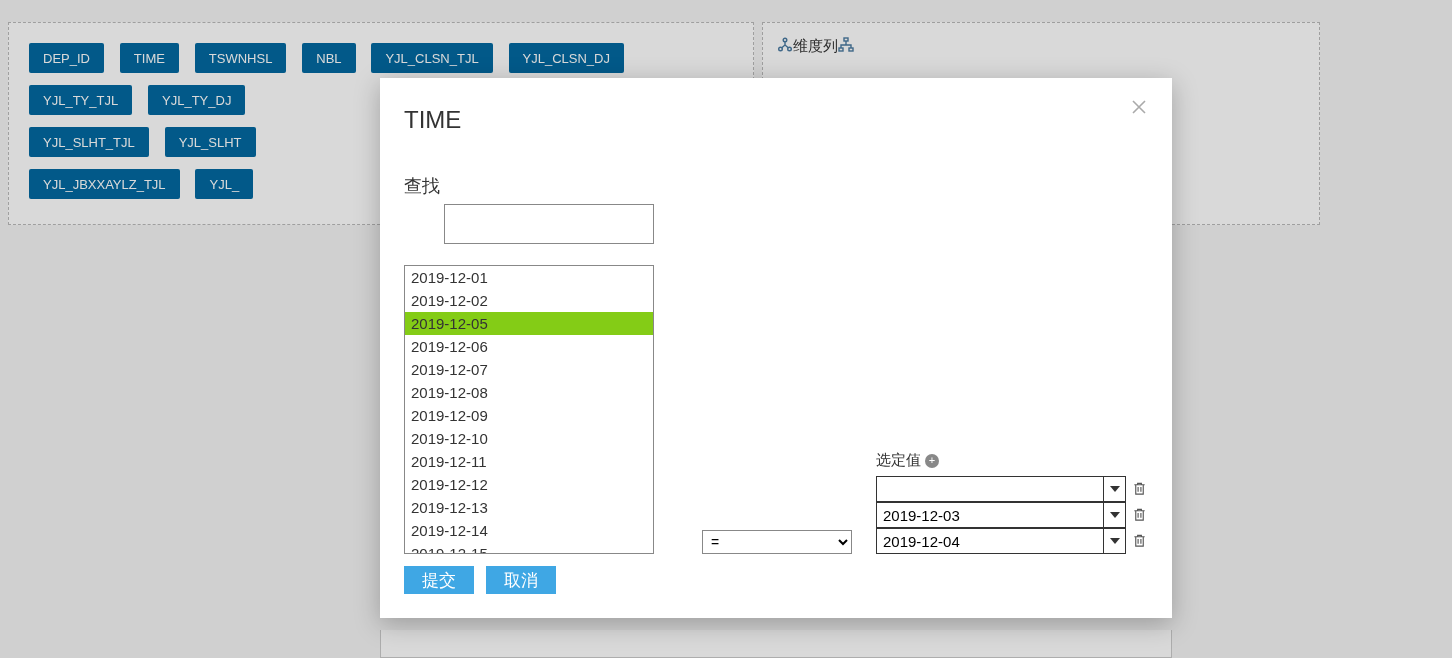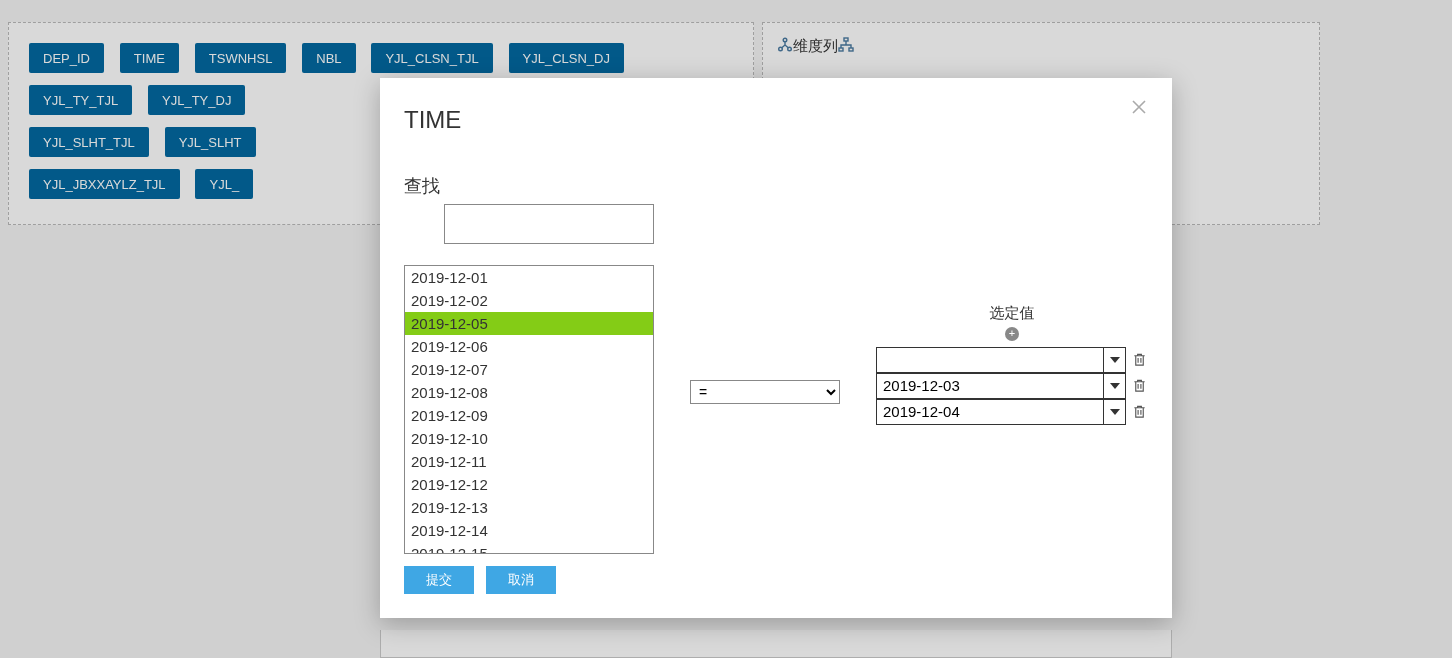--- a/index.html
+++ b/index.html
@@ -84,22 +84,22 @@
       top: 22px;
       right: 22px;
       width: 18px;
       height: 18px;
       cursor: pointer;
       color: #aaa;
     }
     .modal-close svg { width: 14px; height: 14px; }
     .modal-body {
       display: flex;
-      gap: 36px;
-      align-items: center;
+      gap: 24px;
+      align-items: flex-end;
     }
     .search-col { width: 274px; }
     .search-label {
       font-size: 18px;
       color: #333;
       margin-bottom: 6px;
     }
     .search-input {
       width: 210px;
       height: 40px;
@@ -134,21 +134,20 @@
       background: #fff;
     }
     .selected-col { flex: 1; }
     .selected-label {
       font-size: 15px;
       color: #333;
       margin-bottom: 6px;
       display: flex;
       align-items: center;
       gap: 4px;
-      flex-direction: column;
     }
     .plus-circle {
       width: 14px; height: 14px;
       border-radius: 50%;
       background: #888;
       color: #fff;
       display: inline-flex;
       align-items: center;
       justify-content: center;
       font-size: 11px;
@@ -198,21 +197,21 @@
       display: flex;
       gap: 12px;
       margin-top: 12px;
     }
     .btn {
       background: #3fa7e4;
       color: #fff;
       border: none;
       height: 28px;
       width: 70px;
-      font-size: 13px;
+      font-size: 17px;
       cursor: pointer;
     }
     .footer-strip {
       position: absolute;
       left: 380px;
       top: 630px;
       width: 792px;
       height: 28px;
       border-left: 1px solid #ccc;
       border-right: 1px solid #ccc;

